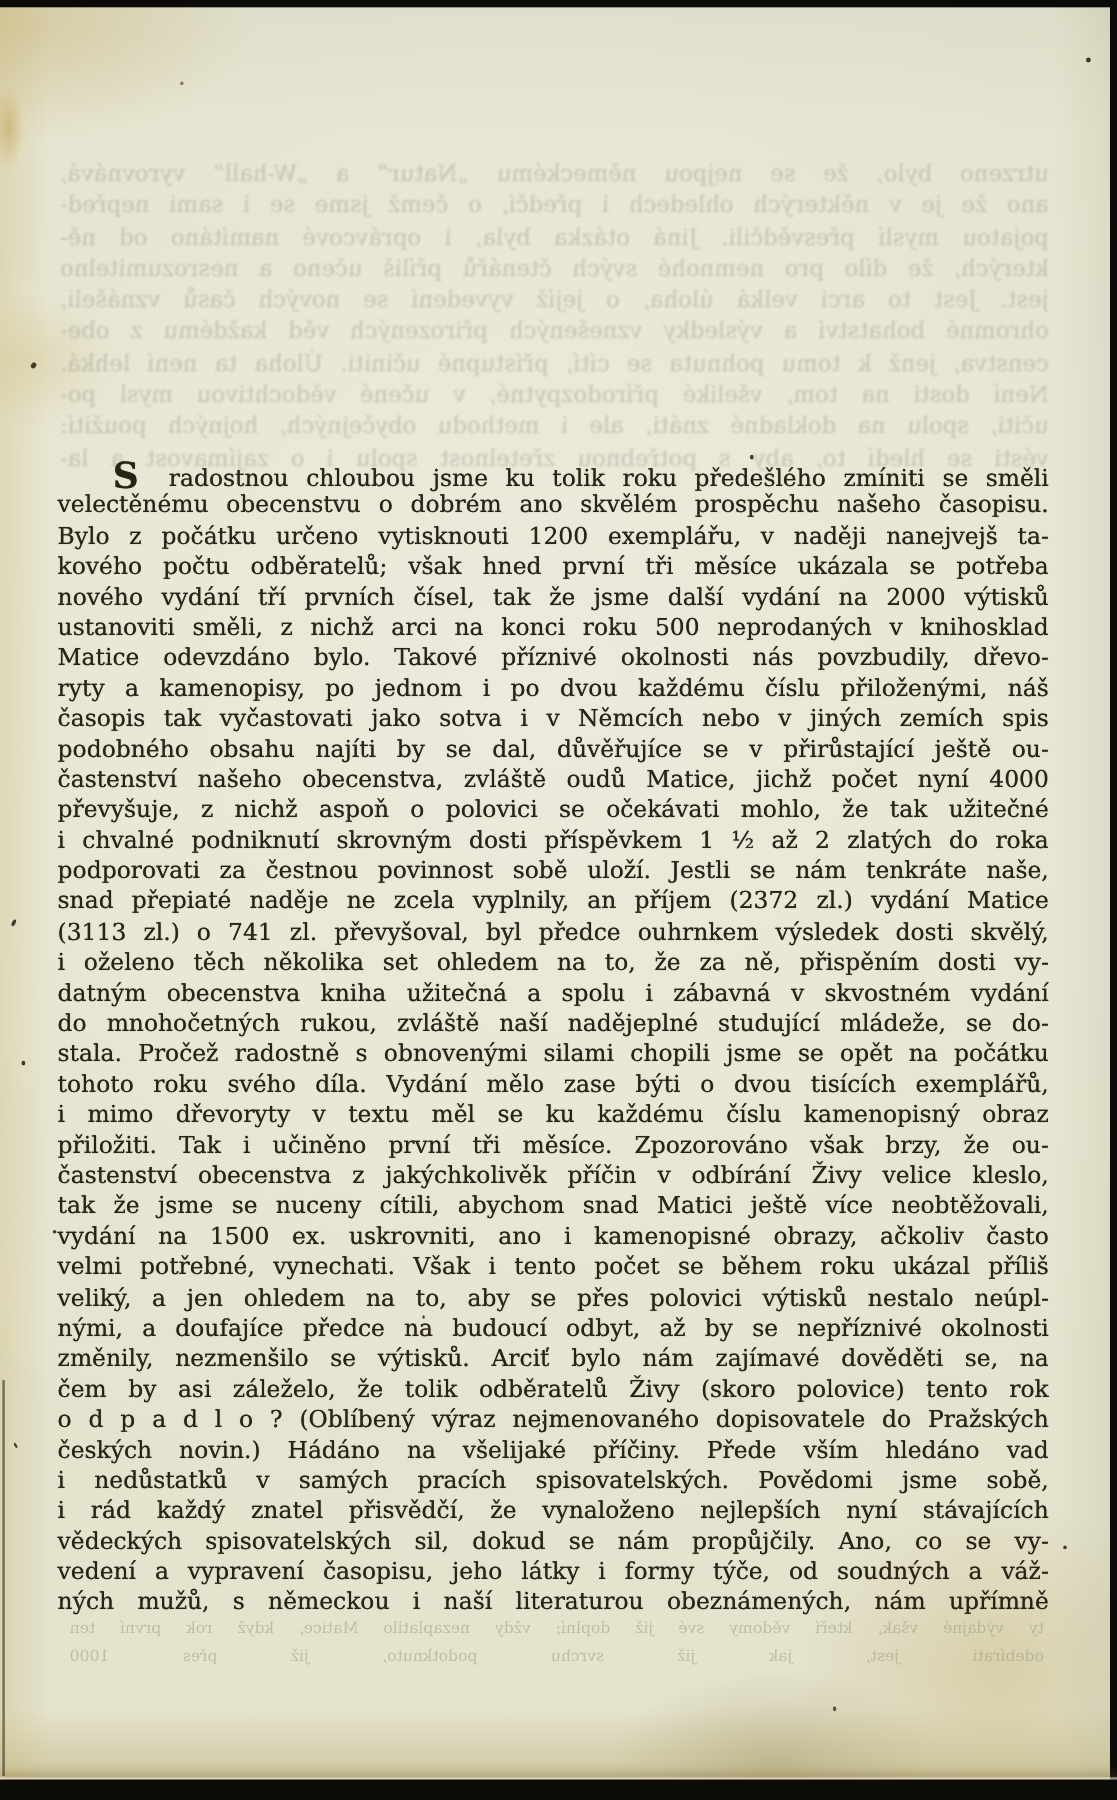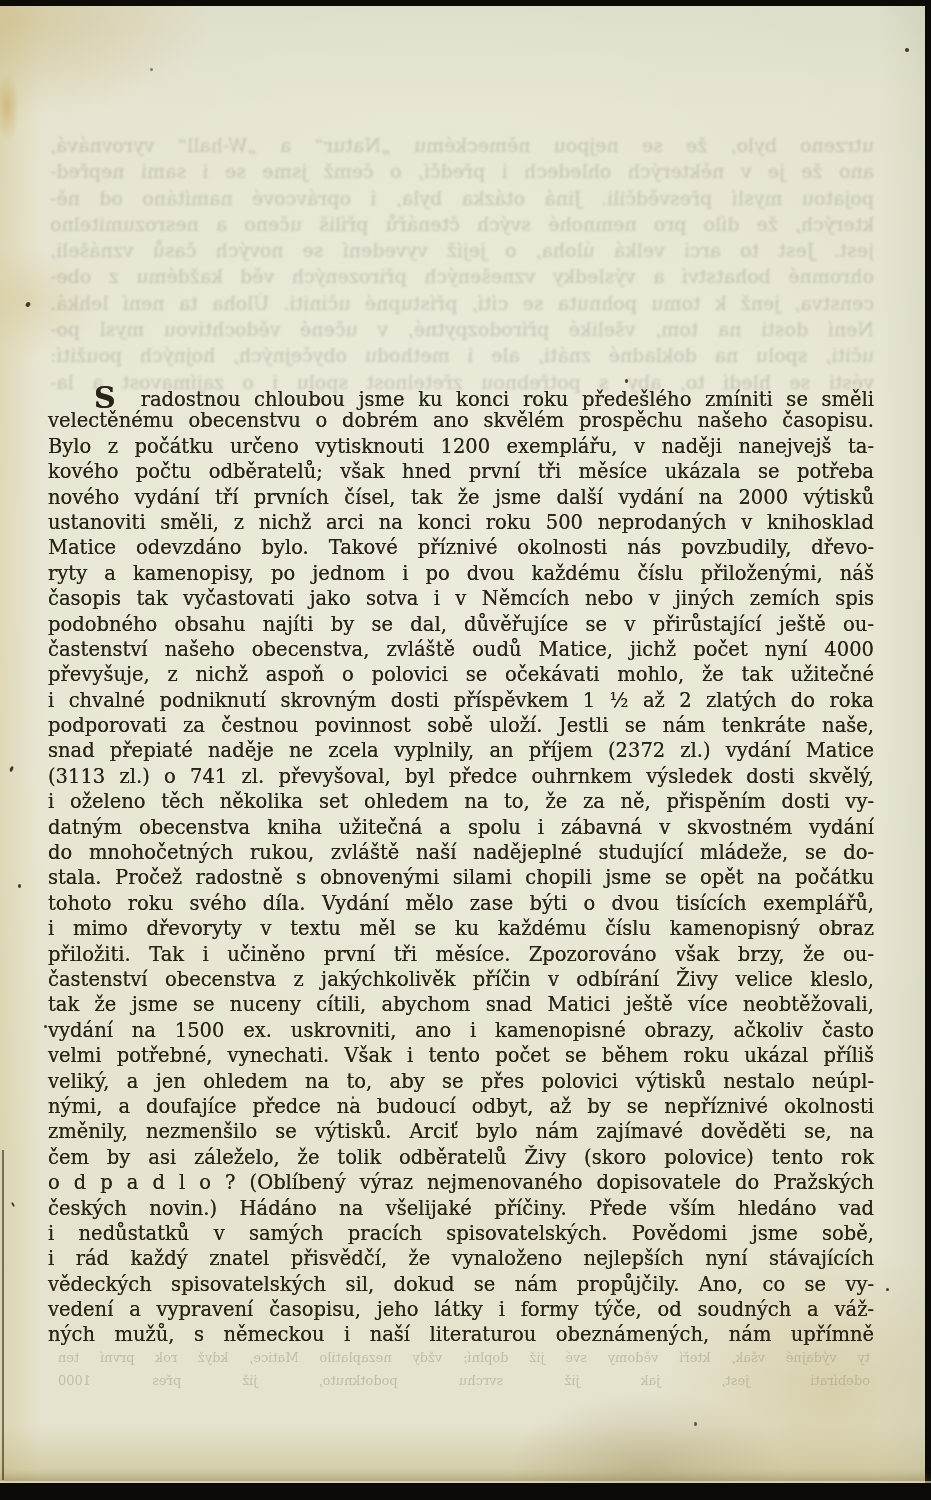--- a/index.html
+++ b/index.html
@@ -80,21 +80,21 @@
         <div class="gline">jest. Jest to arci velká úloha, o jejíž vyvedení se nových časů vznášeli,</div>
         <div class="gline">ohromné bohatství a výsledky vznešených přirozených věd každému z obe-</div>
         <div class="gline">censtva, jenž k tomu pohnuta se cítí, přístupné učiniti. Úloha ta není lehká.</div>
         <div class="gline">Není dosti na tom, všeliké přírodozpytné, v učené vědochtivou mysl po-</div>
         <div class="gline">učiti, spolu na dokladné znáti, ale i methodu obyčejných, hojných použití:</div>
         <div class="gline">vésti se hledí to, aby s potřebnou zřetelnost spolu i o zajímavost a la-</div>
       </div>
 
     <div class="text-block">
       <div class="line first">
-        <span class="indent"></span><span class="dropcap">S</span><span>radostnou chloubou jsme ku konci roku předešlého zmíniti se směli</span>
+        <span class="indent"></span><span class="dropcap">S</span><span>radostnou chloubou jsme ku tolik roku předešlého zmíniti se směli</span>
       </div>
       <div id="main-lines"><div class="line">velectěnému obecenstvu o dobrém ano skvělém prospěchu našeho časopisu.</div><div class="line">Bylo z počátku určeno vytisknouti 1200 exemplářu, v naději nanejvejš ta-</div><div class="line">kového počtu odběratelů; však hned první tři měsíce ukázala se potřeba</div><div class="line">nového vydání tří prvních čísel, tak že jsme další vydání na 2000 výtisků</div><div class="line">ustanoviti směli, z nichž arci na konci roku 500 neprodaných v knihosklad</div><div class="line">Matice odevzdáno bylo. Takové příznivé okolnosti nás povzbudily, dřevo-</div><div class="line">ryty a kamenopisy, po jednom i po dvou každému číslu přiloženými, náš</div><div class="line">časopis tak vyčastovati jako sotva i v Němcích nebo v jiných zemích spis</div><div class="line">podobného obsahu najíti by se dal, důvěřujíce se v přirůstající ještě ou-</div><div class="line">častenství našeho obecenstva, zvláště oudů Matice, jichž počet nyní 4000</div><div class="line">převyšuje, z nichž aspoň o polovici se očekávati mohlo, že tak užitečné</div><div class="line">i chvalné podniknutí skrovným dosti příspěvkem 1 ½ až 2 zlatých do roka</div><div class="line">podporovati za čestnou povinnost sobě uloží. Jestli se nám tenkráte naše,</div><div class="line">snad přepiaté naděje ne zcela vyplnily, an příjem (2372 zl.) vydání Matice</div><div class="line">(3113 zl.) o 741 zl. převyšoval, byl předce ouhrnkem výsledek dosti skvělý,</div><div class="line">i oželeno těch několika set ohledem na to, že za ně, přispěním dosti vy-</div><div class="line">datným obecenstva kniha užitečná a spolu i zábavná v skvostném vydání</div><div class="line">do mnohočetných rukou, zvláště naší nadějeplné studující mládeže, se do-</div><div class="line">stala. Pročež radostně s obnovenými silami chopili jsme se opět na počátku</div><div class="line">tohoto roku svého díla. Vydání mělo zase býti o dvou tisících exemplářů,</div><div class="line">i mimo dřevoryty v textu měl se ku každému číslu kamenopisný obraz</div><div class="line">přiložiti. Tak i učiněno první tři měsíce. Zpozorováno však brzy, že ou-</div><div class="line">častenství obecenstva z jakýchkolivěk příčin v odbírání Živy velice kleslo,</div><div class="line">tak že jsme se nuceny cítili, abychom snad Matici ještě více neobtěžovali,</div><div class="line">vydání na 1500 ex. uskrovniti, ano i kamenopisné obrazy, ačkoliv často</div><div class="line">velmi potřebné, vynechati. Však i tento počet se během roku ukázal příliš</div><div class="line">veliký, a jen ohledem na to, aby se přes polovici výtisků nestalo neúpl-</div><div class="line">nými, a doufajíce předce na budoucí odbyt, až by se nepříznivé okolnosti</div><div class="line">změnily, nezmenšilo se výtisků. Arciť bylo nám zajímavé dověděti se, na</div><div class="line">čem by asi záleželo, že tolik odběratelů Živy (skoro polovice) tento rok</div><div class="line">o d p a d l o ? (Oblíbený výraz nejmenovaného dopisovatele do Pražských</div><div class="line">českých novin.) Hádáno na všelijaké příčiny. Přede vším hledáno vad</div><div class="line">i nedůstatků v samých pracích spisovatelských. Povědomi jsme sobě,</div><div class="line">i rád každý znatel přisvědčí, že vynaloženo nejlepších nyní stávajících</div><div class="line">vědeckých spisovatelských sil, dokud se nám propůjčily. Ano, co se vy-</div><div class="line">vedení a vypravení časopisu, jeho látky i formy týče, od soudných a váž-</div><div class="line">ných mužů, s německou i naší literaturou obeznámených, nám upřímně</div></div>
     </div>
 
     <div class="ghost-foot" id="ghost-foot">
         <div class="fline">ty výdajné však, kteří vědomy své již doplní; vždy nezaplatilo Matice, když rok první ten</div>
         <div class="fline">odebírati jest, jak již svrchu podotknuto, již přes 1000</div>
       </div>
 
     <span class="speck s1"></span>

